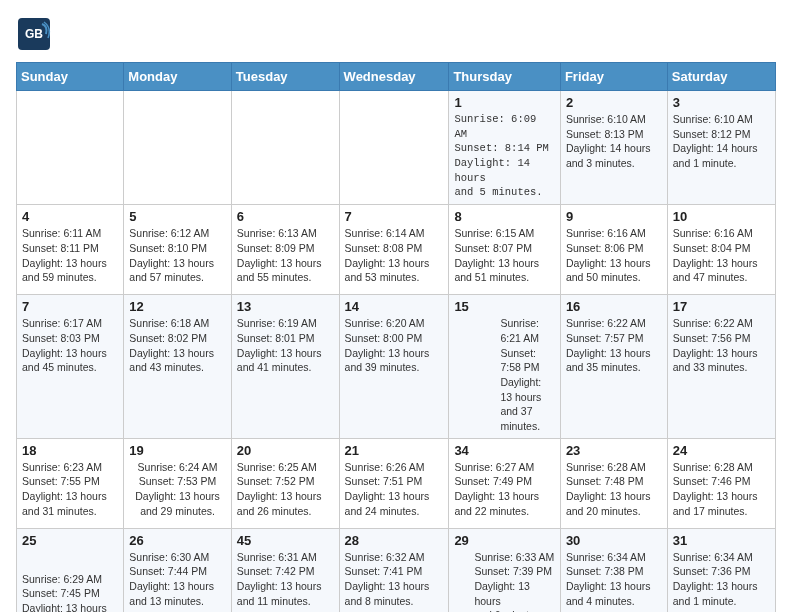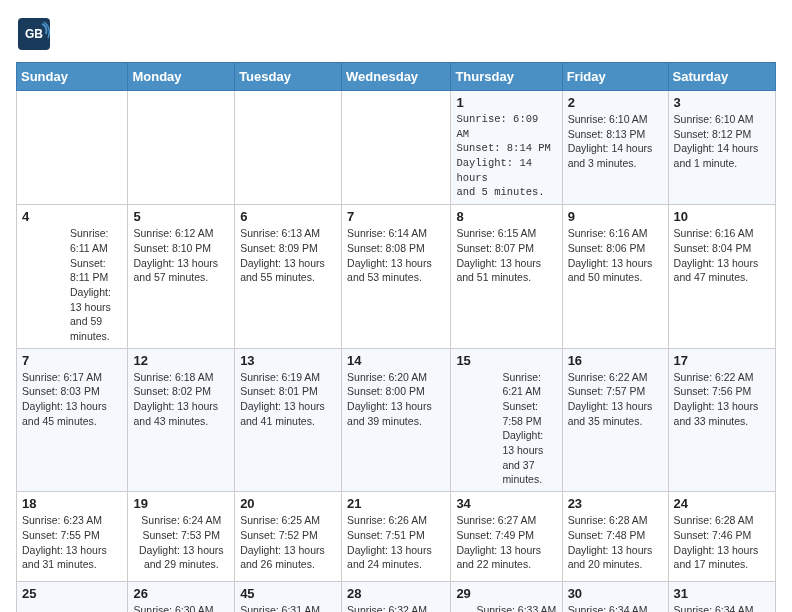--- a/index.html
+++ b/index.html
@@ -145,21 +145,21 @@
           <div class="day-num">3</div>
           <div class="day-info" style="white-space: pre-line;">Sunrise: 6:10 AM
 Sunset: 8:12 PM
 Daylight: 14 hours
 and 1 minute.</div>
         </td>
       </tr>
       <tr>
         <td>
           <div class="day-num">4</div>
-          <div class="day-info" style="white-space: pre-line; margin-left: 48px;">Sunrise: 6:11 AM
+          <div class="day-info" style="white-space: pre-line;">Sunrise: 6:11 AM
 Sunset: 8:11 PM
 Daylight: 13 hours
 and 59 minutes.</div>
         </td>
         <td>
           <div class="day-num">5</div>
           <div class="day-info" style="white-space: pre-line;">Sunrise: 6:12 AM
 Sunset: 8:10 PM
 Daylight: 13 hours
 and 57 minutes.</div>

